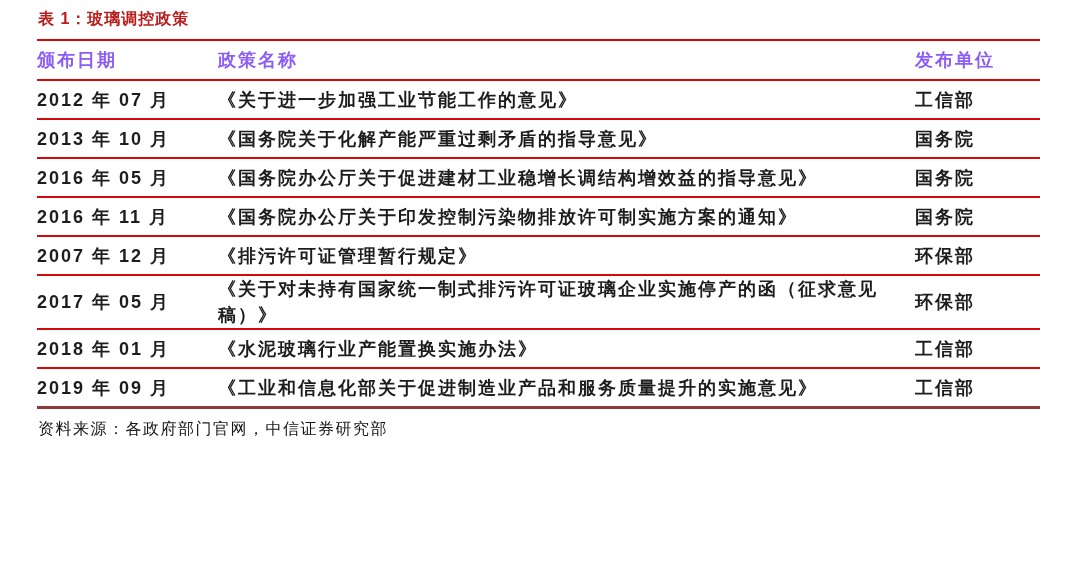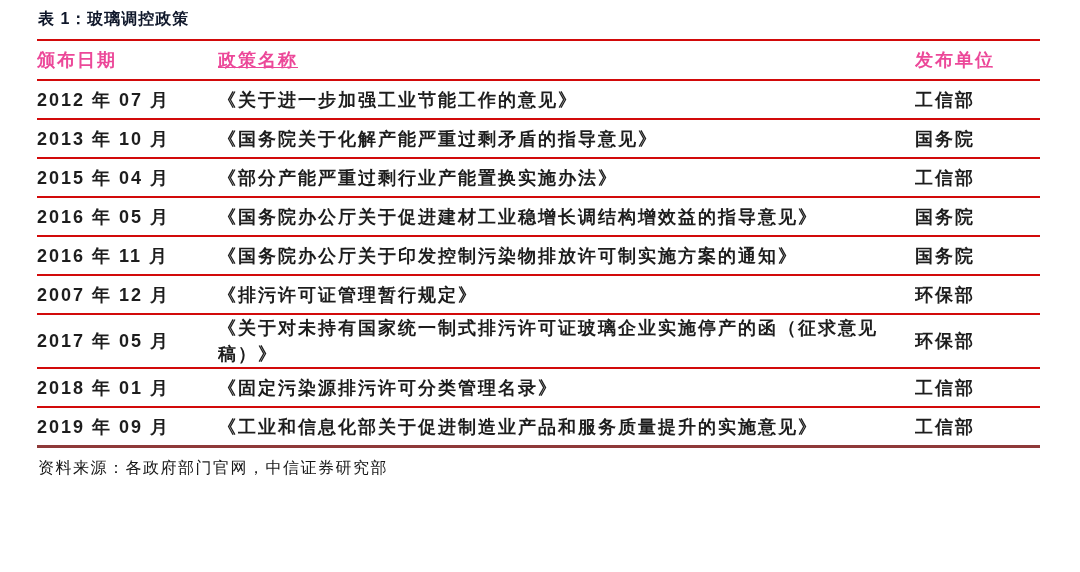--- a/index.html
+++ b/index.html
@@ -17,21 +17,21 @@
   }
   .page {
     position: absolute;
     left: 37px;
     top: 6px;
     width: 1006px;
   }
   .table-title {
     font-size: 16px;
     font-weight: bold;
-    color: #0f172a;
+    color: #b91c1c;
     letter-spacing: 1px;
     margin: 3px 0 9px 1px;
     white-space: nowrap;
   }
   table.policy-table {
     width: 1003px;
     border-collapse: collapse;
     table-layout: fixed;
     border-top: 2px solid var(--line_red, #d20a0a);
     border-bottom: 3px solid var(--line_dark_red, #8e3a39);
@@ -42,28 +42,28 @@
     line-height: 26px;
     vertical-align: middle;
     text-align: left;
     padding: 0;
     border-bottom: 2px solid var(--line_red, #d20a0a);
     overflow: hidden;
   }
   .policy-table thead th {
     font-weight: bold;
     height: 38px;
-    color: #ec4899;
+    color: #8b5cf6;
   }
   .policy-table tbody td {
     height: 37px;
     font-weight: bold;
   }
   .c-date   { width: 181px; }
-  .c-policy { width: 697px; text-decoration: underline; }
+  .c-policy { width: 697px; }
   .c-unit   { width: 125px; }
   .cell-date { padding-left: 13px; }
   .cell-unit { padding-right: 20px; }
   .source-note {
     font-size: 16px;
     letter-spacing: 1.5px;
     color: #161616;
     margin: 10px 0 12px 1px;
     white-space: nowrap;
   }
@@ -88,25 +88,20 @@
         <td class="cell-date">2012 年 07 月</td>
         <td>《关于进一步加强工业节能工作的意见》</td>
         <td class="cell-unit">工信部</td>
       </tr>
       <tr>
         <td class="cell-date">2013 年 10 月</td>
         <td>《国务院关于化解产能严重过剩矛盾的指导意见》</td>
         <td class="cell-unit">国务院</td>
       </tr>
       <tr>
-        <td class="cell-date">2015 年 04 月</td>
-        <td>《部分产能严重过剩行业产能置换实施办法》</td>
-        <td class="cell-unit">工信部</td>
-      </tr>
-      <tr>
         <td class="cell-date">2016 年 05 月</td>
         <td>《国务院办公厅关于促进建材工业稳增长调结构增效益的指导意见》</td>
         <td class="cell-unit">国务院</td>
       </tr>
       <tr>
         <td class="cell-date">2016 年 11 月</td>
         <td>《国务院办公厅关于印发控制污染物排放许可制实施方案的通知》</td>
         <td class="cell-unit">国务院</td>
       </tr>
       <tr>
@@ -114,21 +109,21 @@
         <td>《排污许可证管理暂行规定》</td>
         <td class="cell-unit">环保部</td>
       </tr>
       <tr>
         <td class="cell-date">2017 年 05 月</td>
         <td>《关于对未持有国家统一制式排污许可证玻璃企业实施停产的函（征求意见稿）》</td>
         <td class="cell-unit">环保部</td>
       </tr>
       <tr>
         <td class="cell-date">2018 年 01 月</td>
-        <td>《固定污染源排污许可分类管理名录》</td>
+        <td>《水泥玻璃行业产能置换实施办法》</td>
         <td class="cell-unit">工信部</td>
       </tr>
       <tr>
         <td class="cell-date">2019 年 09 月</td>
         <td>《工业和信息化部关于促进制造业产品和服务质量提升的实施意见》</td>
         <td class="cell-unit">工信部</td>
       </tr>
     </tbody>
   </table>
 

